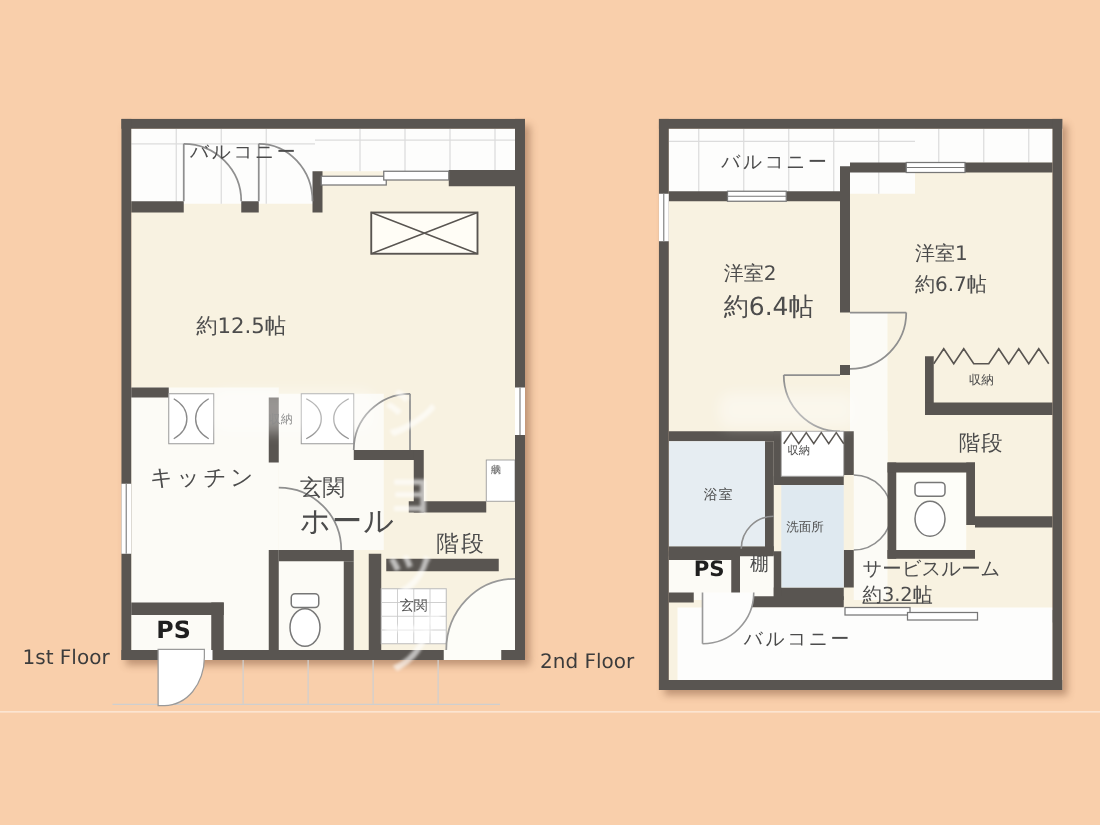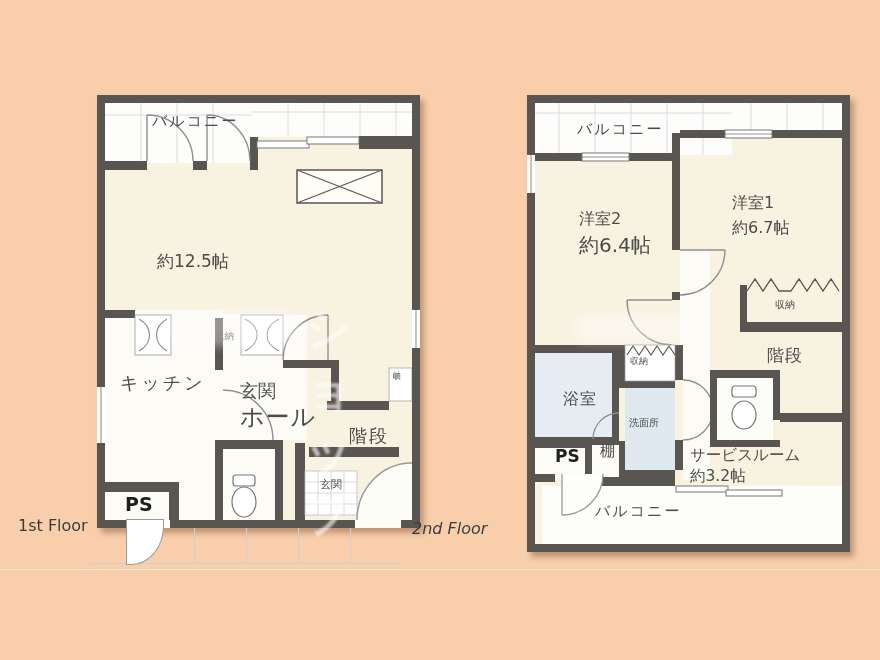--- a/index.html
+++ b/index.html
@@ -306,30 +306,30 @@
     </g>
   </svg>
 
   <div class="lbl" style="left:50px;top:26px;font-size:15px;letter-spacing:2px;">バルコニー</div>
   <div class="lbl" style="left:52px;top:115px;font-size:16px;">洋室2</div>
   <div class="lbl" style="left:52px;top:139px;font-size:20px;">約6.4帖</div>
   <div class="lbl" style="left:205px;top:99px;font-size:16px;">洋室1</div>
   <div class="lbl" style="left:205px;top:124px;font-size:16px;">約6.7帖</div>
   <div class="lbl" style="left:248px;top:204px;font-size:10px;">収納</div>
   <div class="lbl" style="left:103px;top:262px;font-size:9px;">収納</div>
-  <div class="lbl" style="left:36px;top:295px;font-size:16px;letter-spacing:1px;">浴室</div>
+  <div class="lbl" style="left:36px;top:295px;font-size:11px;letter-spacing:1px;">浴室</div>
   <div class="lbl" style="left:102px;top:322px;font-size:10px;">洗面所</div>
   <div class="lbl" style="left:240px;top:251px;font-size:17px;letter-spacing:1px;">階段</div>
   <div class="lbl" style="left:163px;top:352px;font-size:15.5px;">サービスルーム</div>
-  <div class="lbl" style="left:163px;top:373px;font-size:15.5px;">約3.2帖</div>
+  <div class="lbl" style="left:163px;top:373px;font-size:15.5px;text-decoration:underline;">約3.2帖</div>
   <div class="lbl" style="left:28px;top:352px;font-size:17px;font-weight:600;color:#1f1f1f;">PS</div>
   <div class="lbl" style="left:73px;top:348px;font-size:15px;">棚</div>
   <div class="lbl" style="left:68px;top:408px;font-size:15px;letter-spacing:2px;">バルコニー</div>
 </div>
 
 <div class="floor-title" style="left:18px;top:516px;">1st Floor</div>
-<div class="floor-title" style="left:412px;top:519px;font-style:italic;">2nd Floor</div>
+<div class="floor-title" style="left:432px;top:519px;">2nd Floor</div>
 
 <div class="wm">
   <div class="wm-blob" style="left:170px;top:312px;width:130px;height:34px;"></div>
   <div class="wm-blob" style="left:575px;top:314px;width:110px;height:28px;"></div>
   <div class="wm-text">ショップ</div>
 </div>
 
 </body></html>

